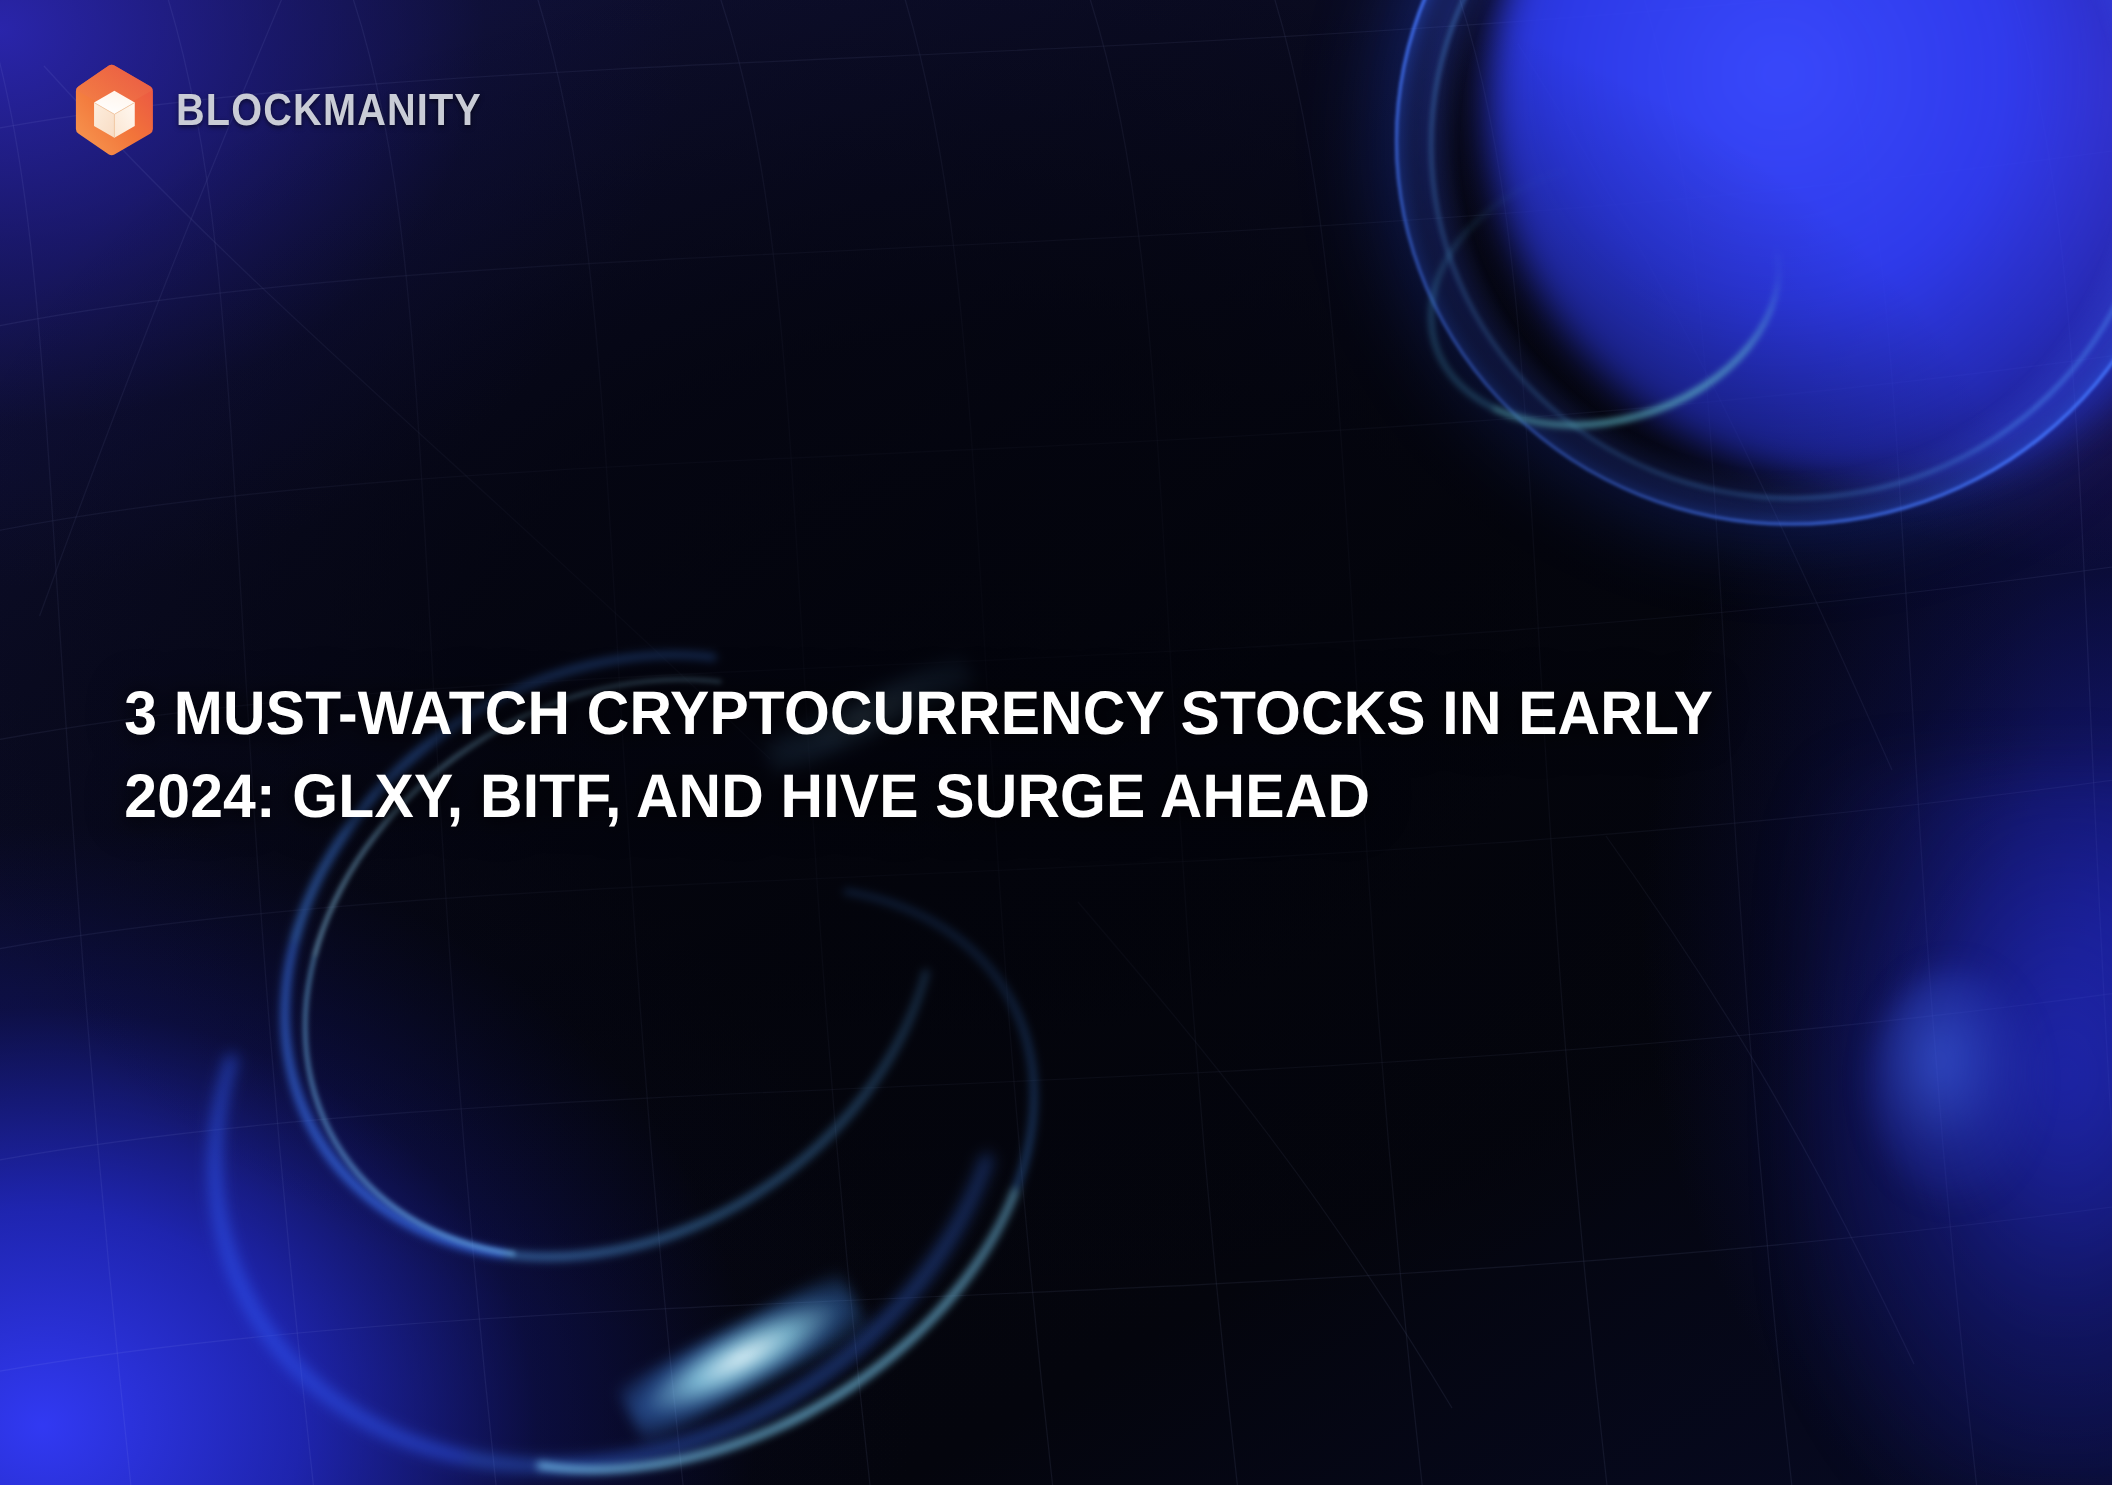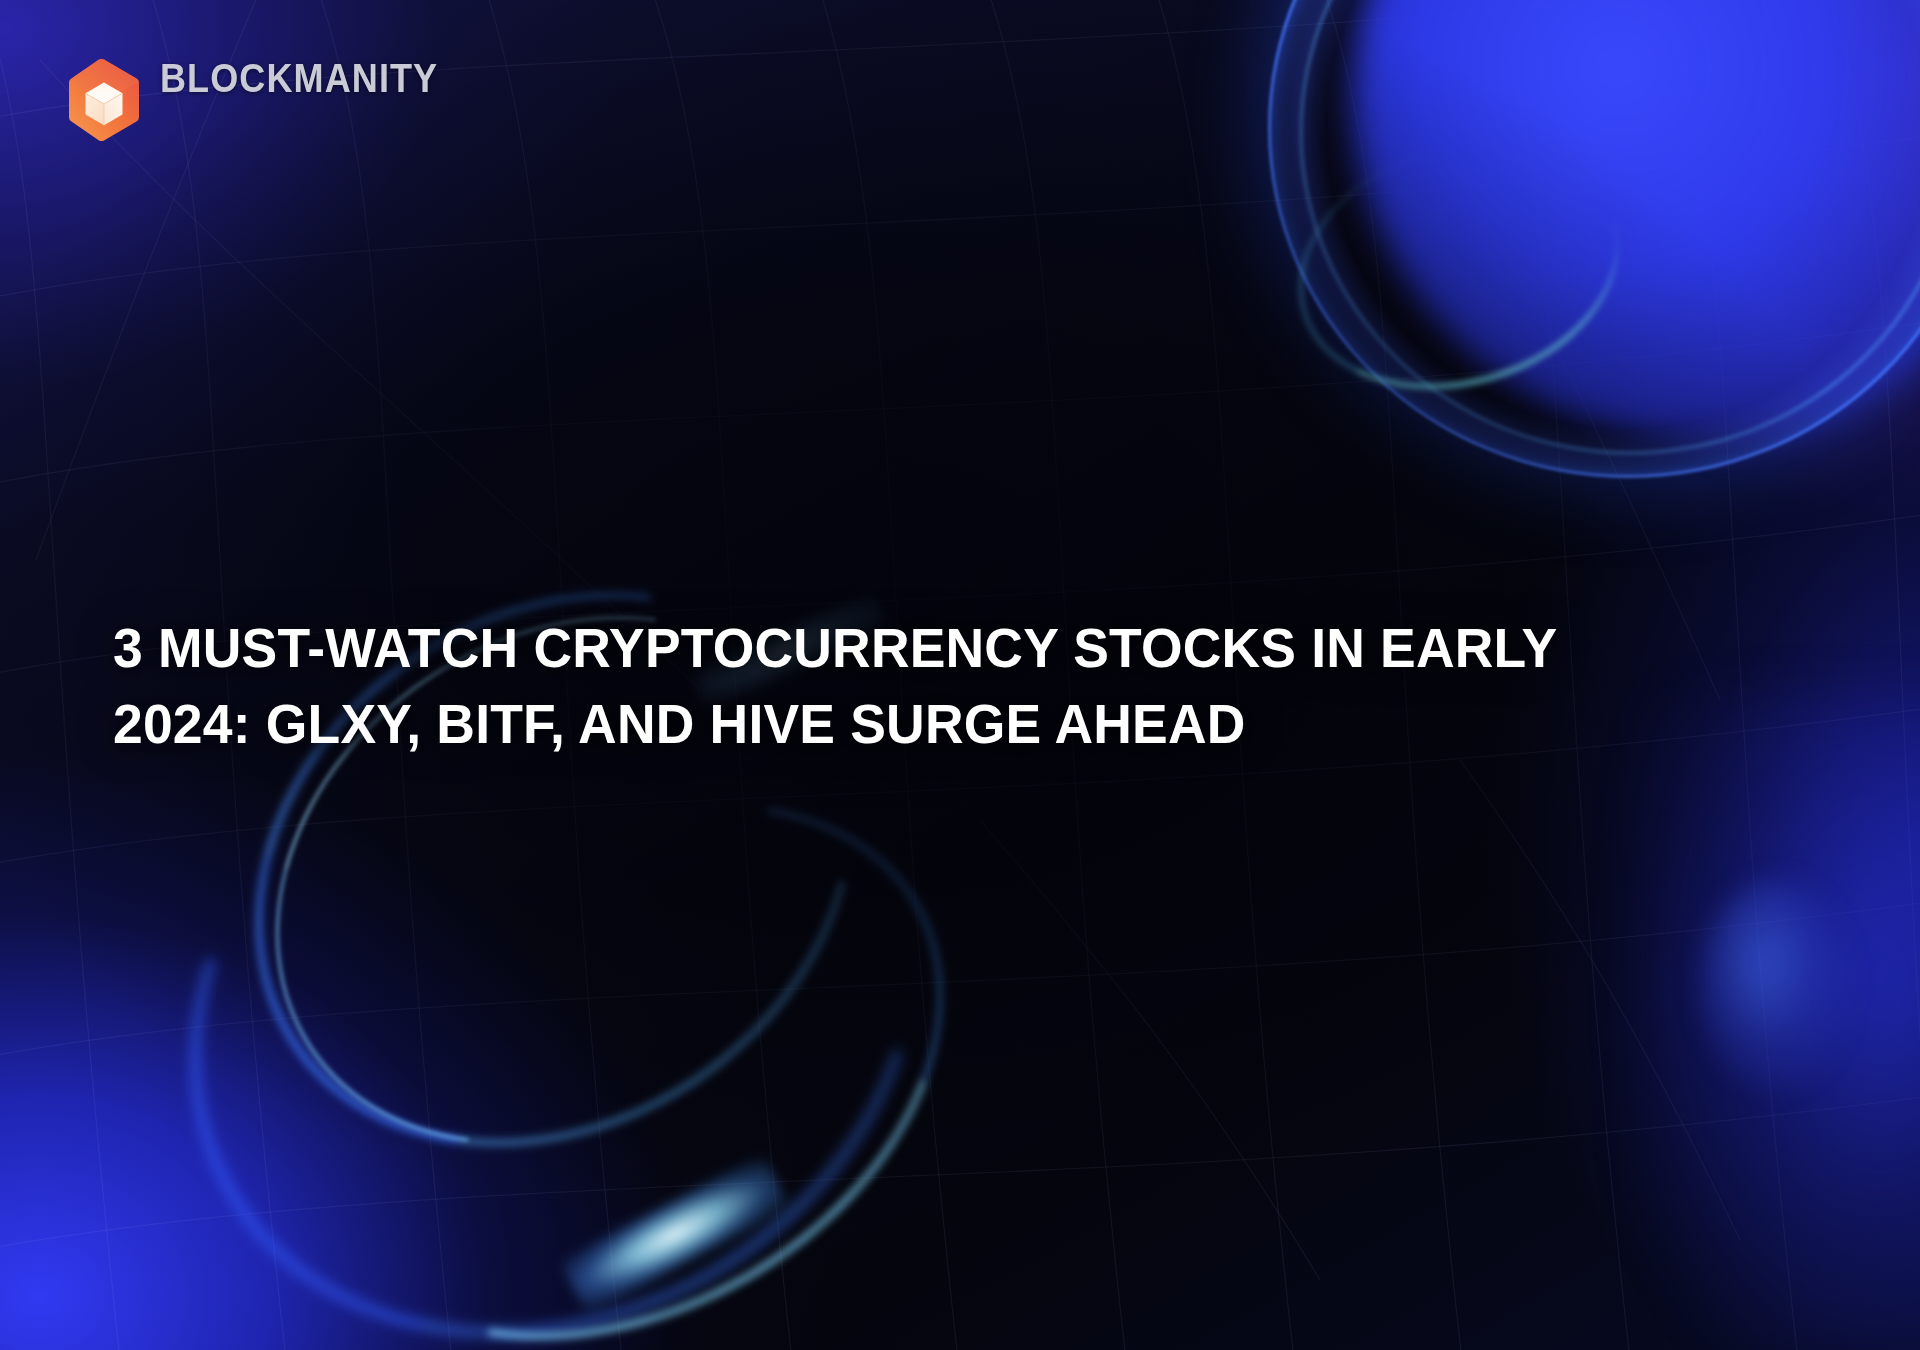--- a/index.html
+++ b/index.html
@@ -236,20 +236,21 @@
       rgba(0,0,0,0) 86%);
   }
 
   
 
   #logo {
     position: absolute;
     left: 66px;
     top: 58px;
     display: flex;
+    align-items: center;
     gap: 18px;
     z-index: 12;
   }
   #logo-mark {
     width: 76px;
     height: 84px;
     display: block;
     flex: 0 0 auto;
   }
   #logo-wordmark {

